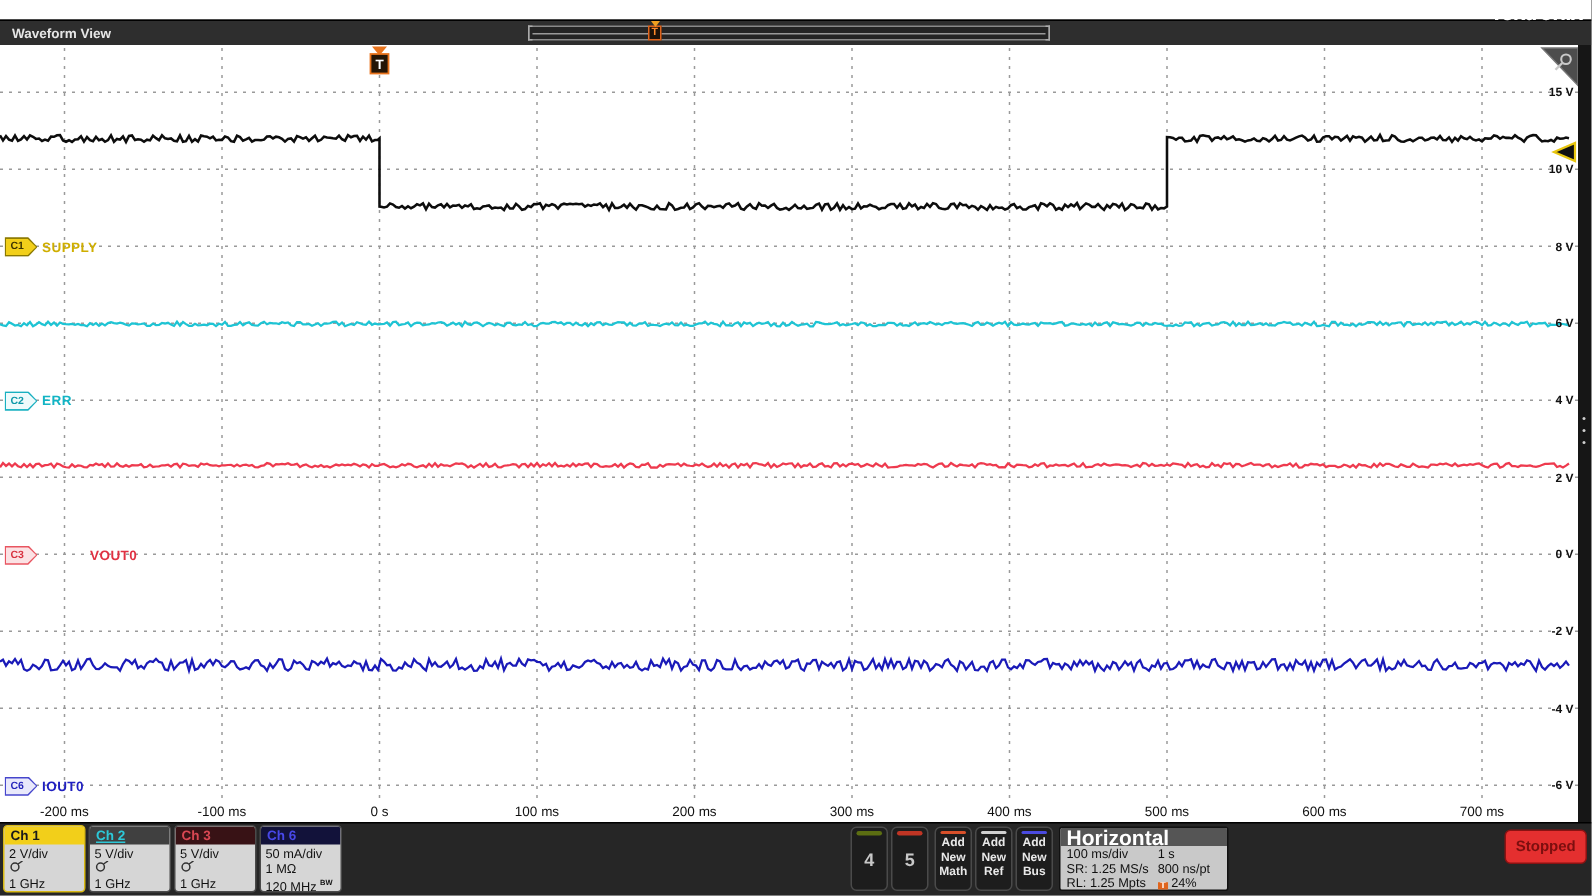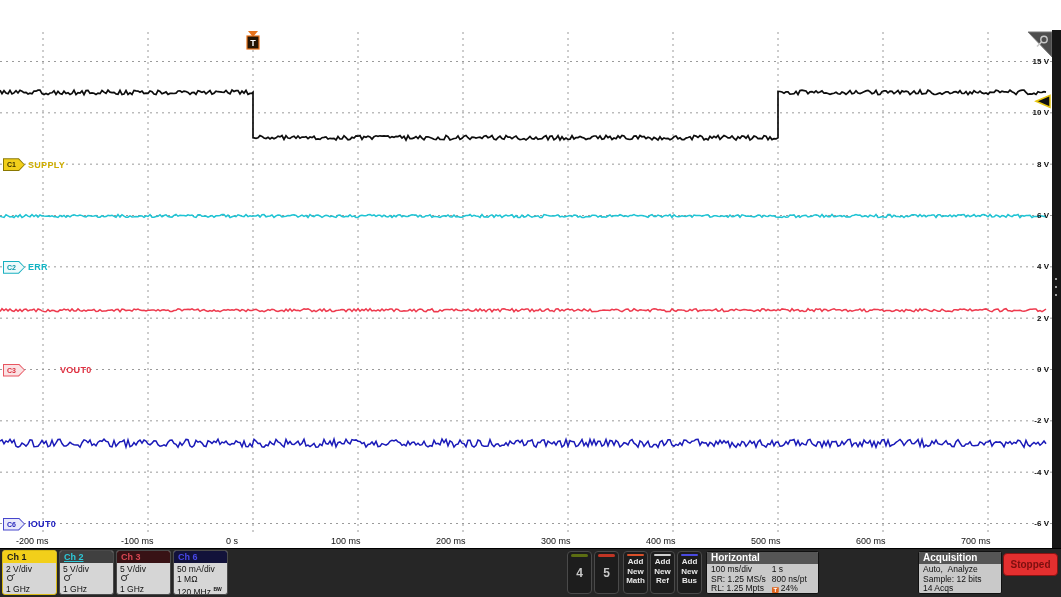--- a/index.html
+++ b/index.html
@@ -24,21 +24,21 @@
   .ov-trig:before { content:""; position:absolute; left:1px; top:-4px; border-left:3px solid transparent; border-right:3px solid transparent; border-top:4px solid #f0a020; }
 
   
   .plot { position:absolute; left:0; top:30px; width:1061px; height:518px; background:#fff; }
   .plot svg { position:absolute; left:0; top:0; }
   .right-strip { position:absolute; left:1052px; top:0; width:9px; height:518px; background:#161616; }
   .grip { position:absolute; left:3px; top:248px; width:3px; height:18px; display:flex; flex-direction:column; justify-content:space-between; }
   .grip i { width:2px; height:2px; border-radius:50%; background:#cfcfcf; }
 
   .y-label { position:absolute; width:36px; text-align:right; font-size:8px; font-weight:bold; color:#111; }
-  .x-label { position:absolute; width:54px; font-size:9px; color:#111; }
+  .x-label { position:absolute; width:54px; text-align:center; font-size:9px; color:#111; }
 
   .ch-label { position:absolute; display:flex; align-items:center; gap:3px; height:14px; }
   .ch-tag-outer { width:22px; height:13px; clip-path:polygon(0 0,72% 0,100% 50%,72% 100%,0 100%); padding:1px; }
   .ch-tag { width:100%; height:100%; clip-path:polygon(0 0,72% 0,100% 50%,72% 100%,0 100%); font-size:7px; font-weight:bold; display:flex; align-items:center; padding-left:3px; }
   .ch-name { font-size:9px; font-weight:bold; letter-spacing:0.3px; }
 
   
   .bottombar { position:absolute; left:0; top:548px; width:1061px; height:49px; background:#262626; border-top:1px solid #000; }
   .chbadge { position:absolute; top:1px; width:55px; height:45px; border-radius:3px; overflow:hidden; border:1px solid #4a4a4a; background:#d6d6d6; }
   .chbadge .hd { height:12px; font-size:9px; font-weight:bold; line-height:12px; padding-left:4px; }
@@ -47,35 +47,44 @@
   .bwtag { font-size:5px; font-weight:bold; vertical-align:super; }
 
   .sqbtn { position:absolute; top:2px; width:25px; height:43px; background:#1d1d1d; border:1px solid #4a4a4a; border-radius:4px; color:#c8c8c8; text-align:center; }
   .sqbtn .stripe { height:3px; border-radius:2px; margin:2px 3px 0 3px; }
   .sqbtn .num { font-size:12px; font-weight:bold; margin-top:9px; }
   .addbtn { position:absolute; top:2px; width:25px; height:43px; background:#1d1d1d; border:1px solid #4a4a4a; border-radius:4px; color:#e8e8e8; text-align:center; }
   .addbtn .stripe { height:2px; border-radius:2px; margin:2px 3px 1px 3px; }
   .addbtn .ln { font-size:8px; font-weight:bold; line-height:9.5px; }
 
   .panel { position:absolute; top:2px; height:43px; border:1px solid #111; border-radius:2px; overflow:hidden; background:#c9c9c9; }
-  .panel .phd { height:12px; background:#555; color:#fff; font-size:10px; font-weight:bold; line-height:12px; padding-left:4px; }
+  .panel .phd { height:12px; background:#555; color:#fff; font-size:14px; font-weight:bold; line-height:12px; padding-left:4px; }
   .panel .pbd { padding:1px 4px; font-size:8.5px; color:#111; line-height:9.6px; }
   .hrow { display:grid; grid-template-columns:59% 41%; }
   .t-icon { display:inline-block; width:7px; height:8px; background:#e0641c; color:#fff; font-size:6px; font-weight:bold; text-align:center; line-height:7px; clip-path:polygon(0 0,100% 0,100% 62%,50% 100%,0 62%); margin-right:2px; vertical-align:-1px; }
   .trig-src { display:inline-block; width:16px; height:10px; background:#f2cf1a; border:1px solid #222; border-radius:4px; color:#111; font-size:8px; font-weight:bold; text-align:center; line-height:9px; vertical-align:-2px; }
   .trig-row { display:flex; align-items:center; gap:5px; padding-top:3px; }
   .stopped { position:absolute; top:4px; width:55px; height:23px; background:#e42f2f; border:1px solid #8a1212; border-radius:4px; color:#7c0f0f; font-size:10px; font-weight:bold; text-align:center; line-height:21px; }
 </style>
 </head>
 <body>
 
 <div class="app">
 
   <div class="brand">Tektronix</div>
 
+  <div class="tabbar">
+    <span class="view-title">Waveform View</span>
+    <div class="overview">
+      <div class="ov-bracket-l"></div>
+      <div class="ov-line"></div>
+      <div class="ov-bracket-r"></div>
+      <div class="ov-trig" id="ovTrig" style="left: calc(24% - 4px);">T</div>
+    </div>
+  </div>
 
   <div class="plot">
     <svg id="plotSvg" width="1052" height="518">
         <line x1="43" y1="2" x2="43" y2="505" stroke="#9a9a9a" stroke-width="1" stroke-dasharray="2,4"></line>
         <line x1="148" y1="2" x2="148" y2="505" stroke="#9a9a9a" stroke-width="1" stroke-dasharray="2,4"></line>
         <line x1="253" y1="2" x2="253" y2="505" stroke="#9a9a9a" stroke-width="1" stroke-dasharray="2,4"></line>
         <line x1="358" y1="2" x2="358" y2="505" stroke="#9a9a9a" stroke-width="1" stroke-dasharray="2,4"></line>
         <line x1="463" y1="2" x2="463" y2="505" stroke="#9a9a9a" stroke-width="1" stroke-dasharray="2,4"></line>
         <line x1="568" y1="2" x2="568" y2="505" stroke="#9a9a9a" stroke-width="1" stroke-dasharray="2,4"></line>
         <line x1="673" y1="2" x2="673" y2="505" stroke="#9a9a9a" stroke-width="1" stroke-dasharray="2,4"></line>
@@ -250,24 +259,16 @@
           <span>800 ns/pt</span>
         </div>
         <div class="hrow">
           <span>RL: 1.25 Mpts</span>
           <span><span class="t-icon">T</span><span>24%</span></span>
         </div>
       </div>
     </div>
 
 
-    <div class="panel" style="left:918px; width:84px;">
-      <div class="phd">Acquisition</div>
-      <div class="pbd">
-        <div><span>Auto,</span>&nbsp;&nbsp;<span>Analyze</span></div>
-        <div>Sample: 12 bits</div>
-        <div>14 Acqs</div>
-      </div>
-    </div>
 
     <div class="stopped" style="left:1003px;">Stopped</div>
   </div>
 </div>
 
 </body></html>

